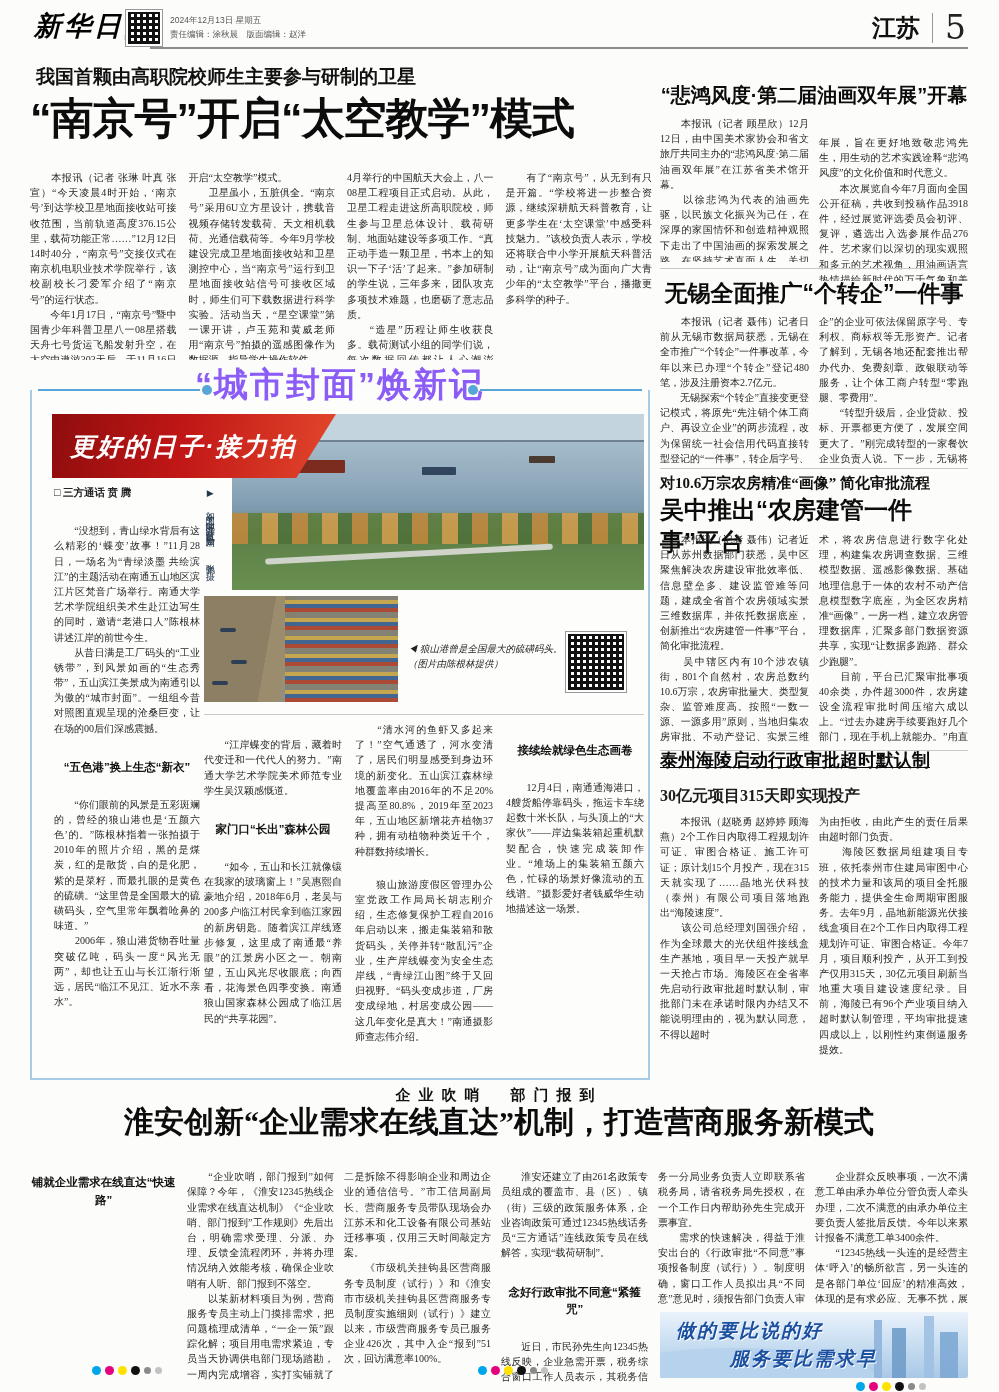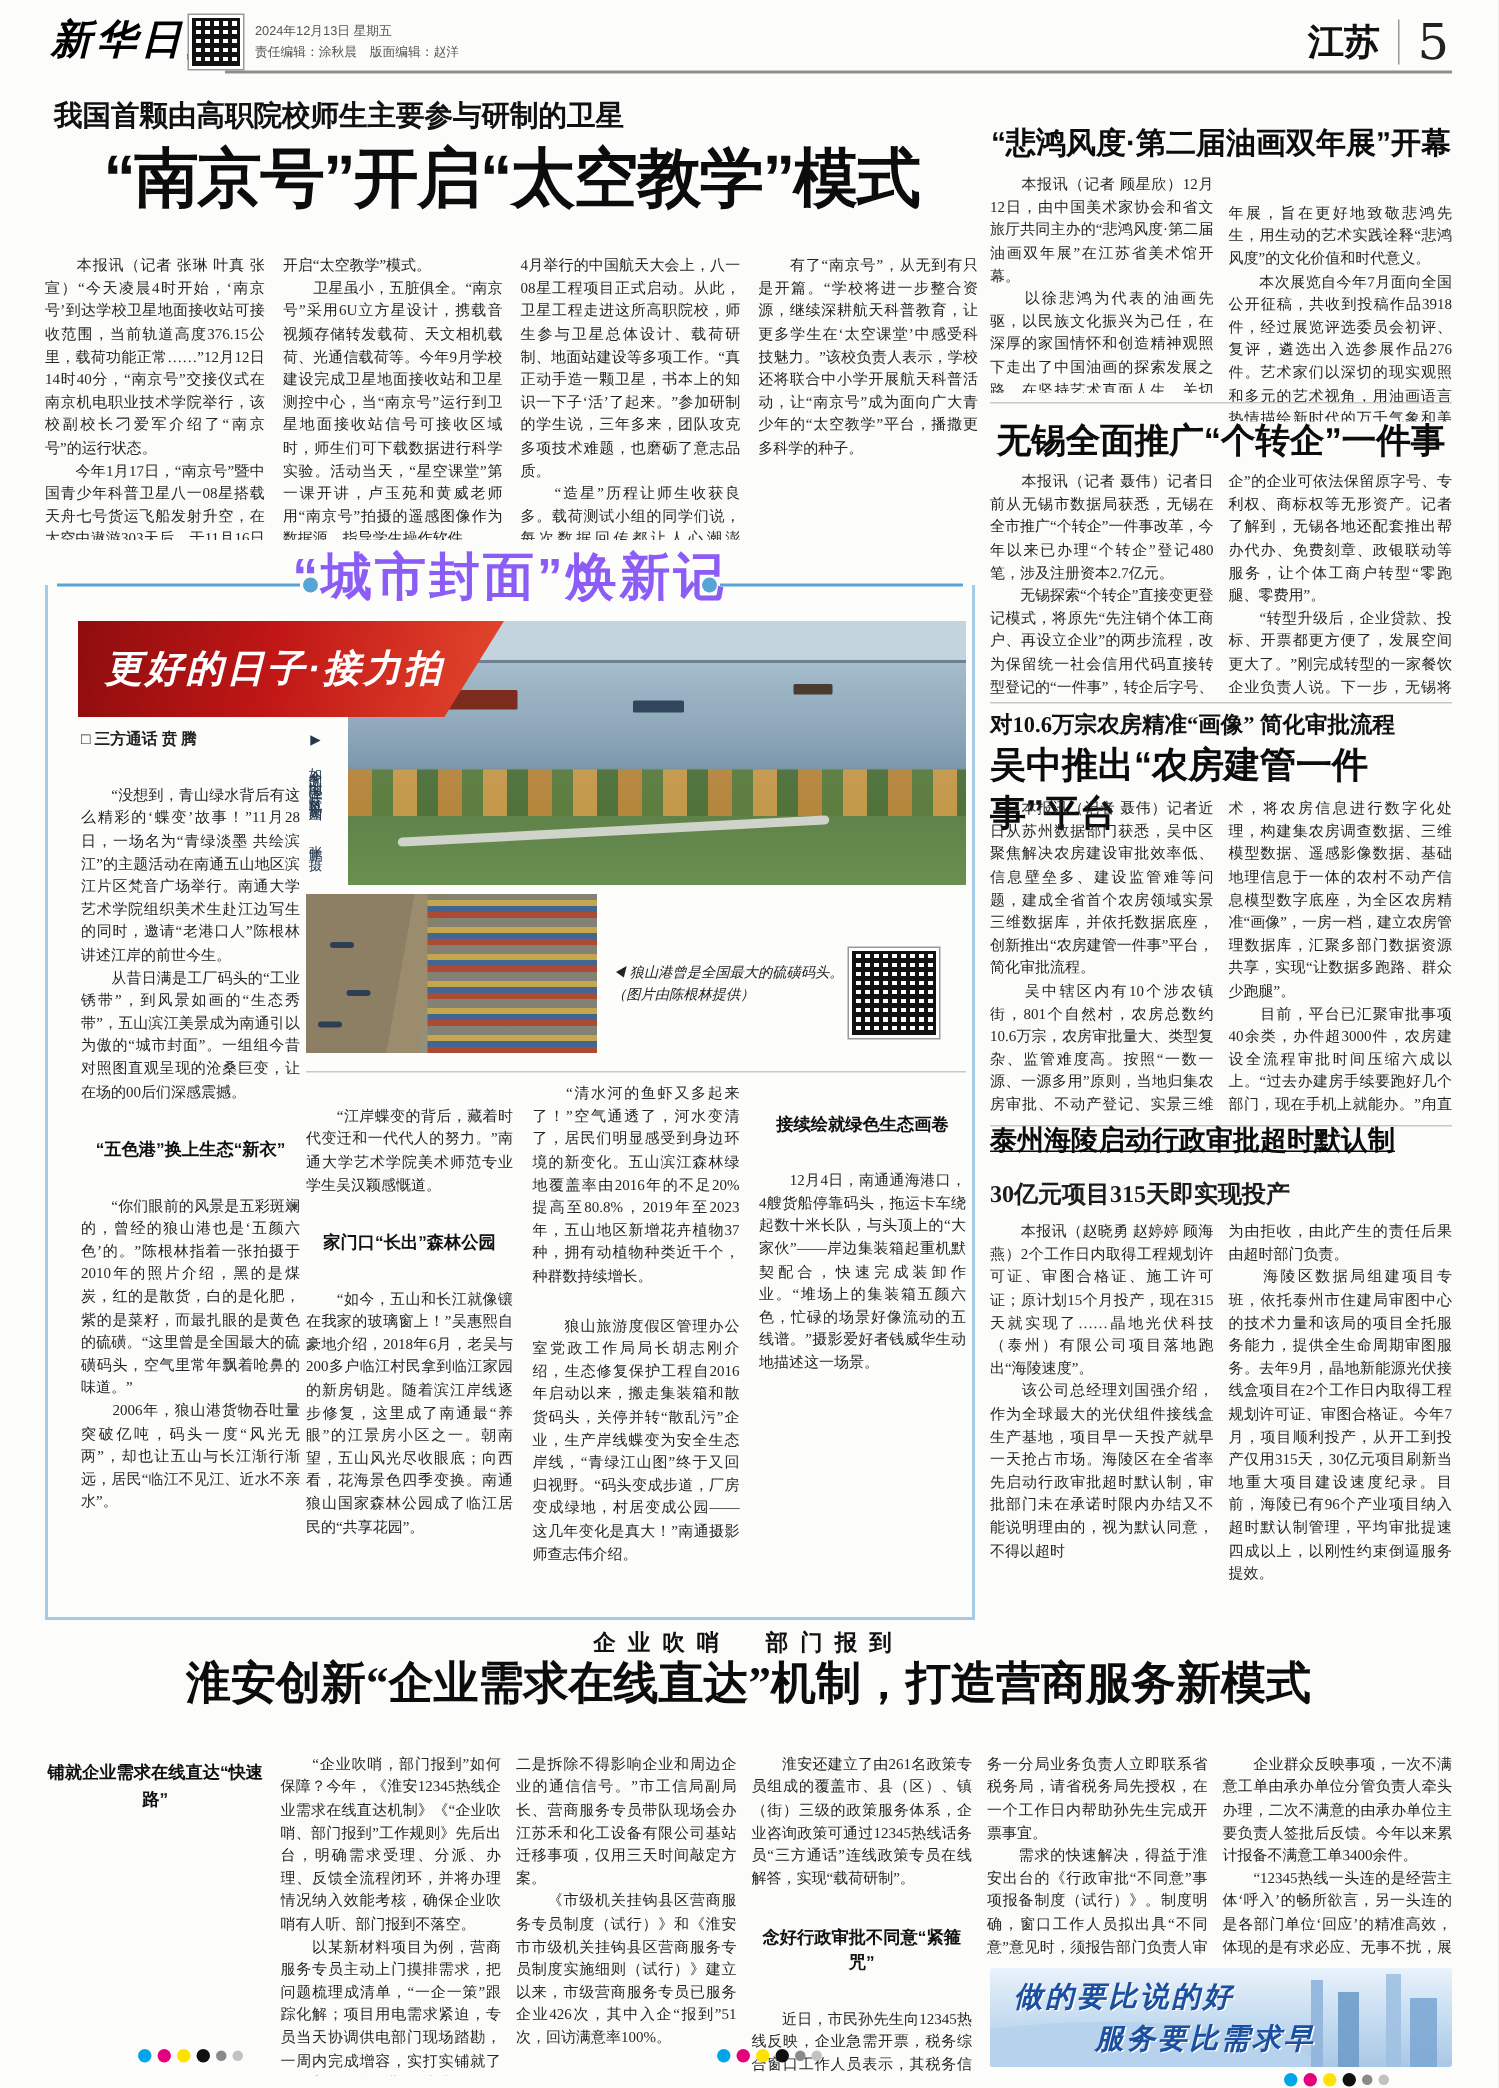--- a/index.html
+++ b/index.html
@@ -75,21 +75,21 @@
     <div>责任编辑：涂秋晨　版面编辑：赵洋</div>
   </div>
   <div class="abs" style="left:872px;top:8px;display:flex;align-items:center;">
     <span class="section-name">江苏</span>
     <span class="section-sep"></span>
     <span class="page-number">5</span>
   </div>
   <div class="abs header-rule" style="left:150px;top:47px;width:818px;"></div>
 
   <div class="abs kicker" style="left:36px;top:64px;font-size:19px;">我国首颗由高职院校师生主要参与研制的卫星</div>
-  <div class="abs headline" style="left:30px;top:90px;width:622px;text-align:center;font-size:43px;letter-spacing:-1px;">“南京号”开启“太空教学”模式</div>
+  <div class="abs headline" style="left:30px;top:90px;width:622px;font-size:43px;letter-spacing:-1px;">“南京号”开启“太空教学”模式</div>
   <div class="abs" style="left:30px;top:170px;width:622px;height:190px;display:flex;gap:12px;">
     <div class="coltext" style="flex:1;height:190px;">　　本报讯（记者 张琳 叶真 张宣）“今天凌晨4时开始，‘南京号’到达学校卫星地面接收站可接收范围，当前轨道高度376.15公里，载荷功能正常……”12月12日14时40分，“南京号”交接仪式在南京机电职业技术学院举行，该校副校长刁爱军介绍了“南京号”的运行状态。
 　　今年1月17日，“南京号”暨中国青少年科普卫星八一08星搭载天舟七号货运飞船发射升空，在太空中遨游303天后，于11月16日释放。“南京号”由中国航天科技集团有关部门正式交接给学校，这标志着我国首颗由高职院校师生主要参与研制的卫星将</div>
     <div class="coltext" style="flex:1;height:190px;">开启“太空教学”模式。
 　　卫星虽小，五脏俱全。“南京号”采用6U立方星设计，携载音视频存储转发载荷、天文相机载荷、光通信载荷等。今年9月学校建设完成卫星地面接收站和卫星测控中心，当“南京号”运行到卫星地面接收站信号可接收区域时，师生们可下载数据进行科学实验。活动当天，“星空课堂”第一课开讲，卢玉苑和黄威老师用“南京号”拍摄的遥感图像作为数据源，指导学生操作软件。
 　　中国航天事业发展既需要科学家，也需要工匠型人才，这是南京机电职业技术学院“造星梦”的原起。2021年</div>
     <div class="coltext" style="flex:1;height:190px;">4月举行的中国航天大会上，八一08星工程项目正式启动。从此，卫星工程走进这所高职院校，师生参与卫星总体设计、载荷研制、地面站建设等多项工作。“真正动手造一颗卫星，书本上的知识一下子‘活’了起来。”参加研制的学生说，三年多来，团队攻克多项技术难题，也磨砺了意志品质。
 　　“造星”历程让师生收获良多。载荷测试小组的同学们说，每次数据回传都让人心潮澎湃，“仰望星空，脚踏实地，我们的卫星梦想正在变成现实。”</div>
     <div class="coltext" style="flex:1;height:190px;">　　有了“南京号”，从无到有只是开篇。“学校将进一步整合资源，继续深耕航天科普教育，让更多学生在‘太空课堂’中感受科技魅力。”该校负责人表示，学校还将联合中小学开展航天科普活动，让“南京号”成为面向广大青少年的“太空教学”平台，播撒更多科学的种子。</div>
   </div>

